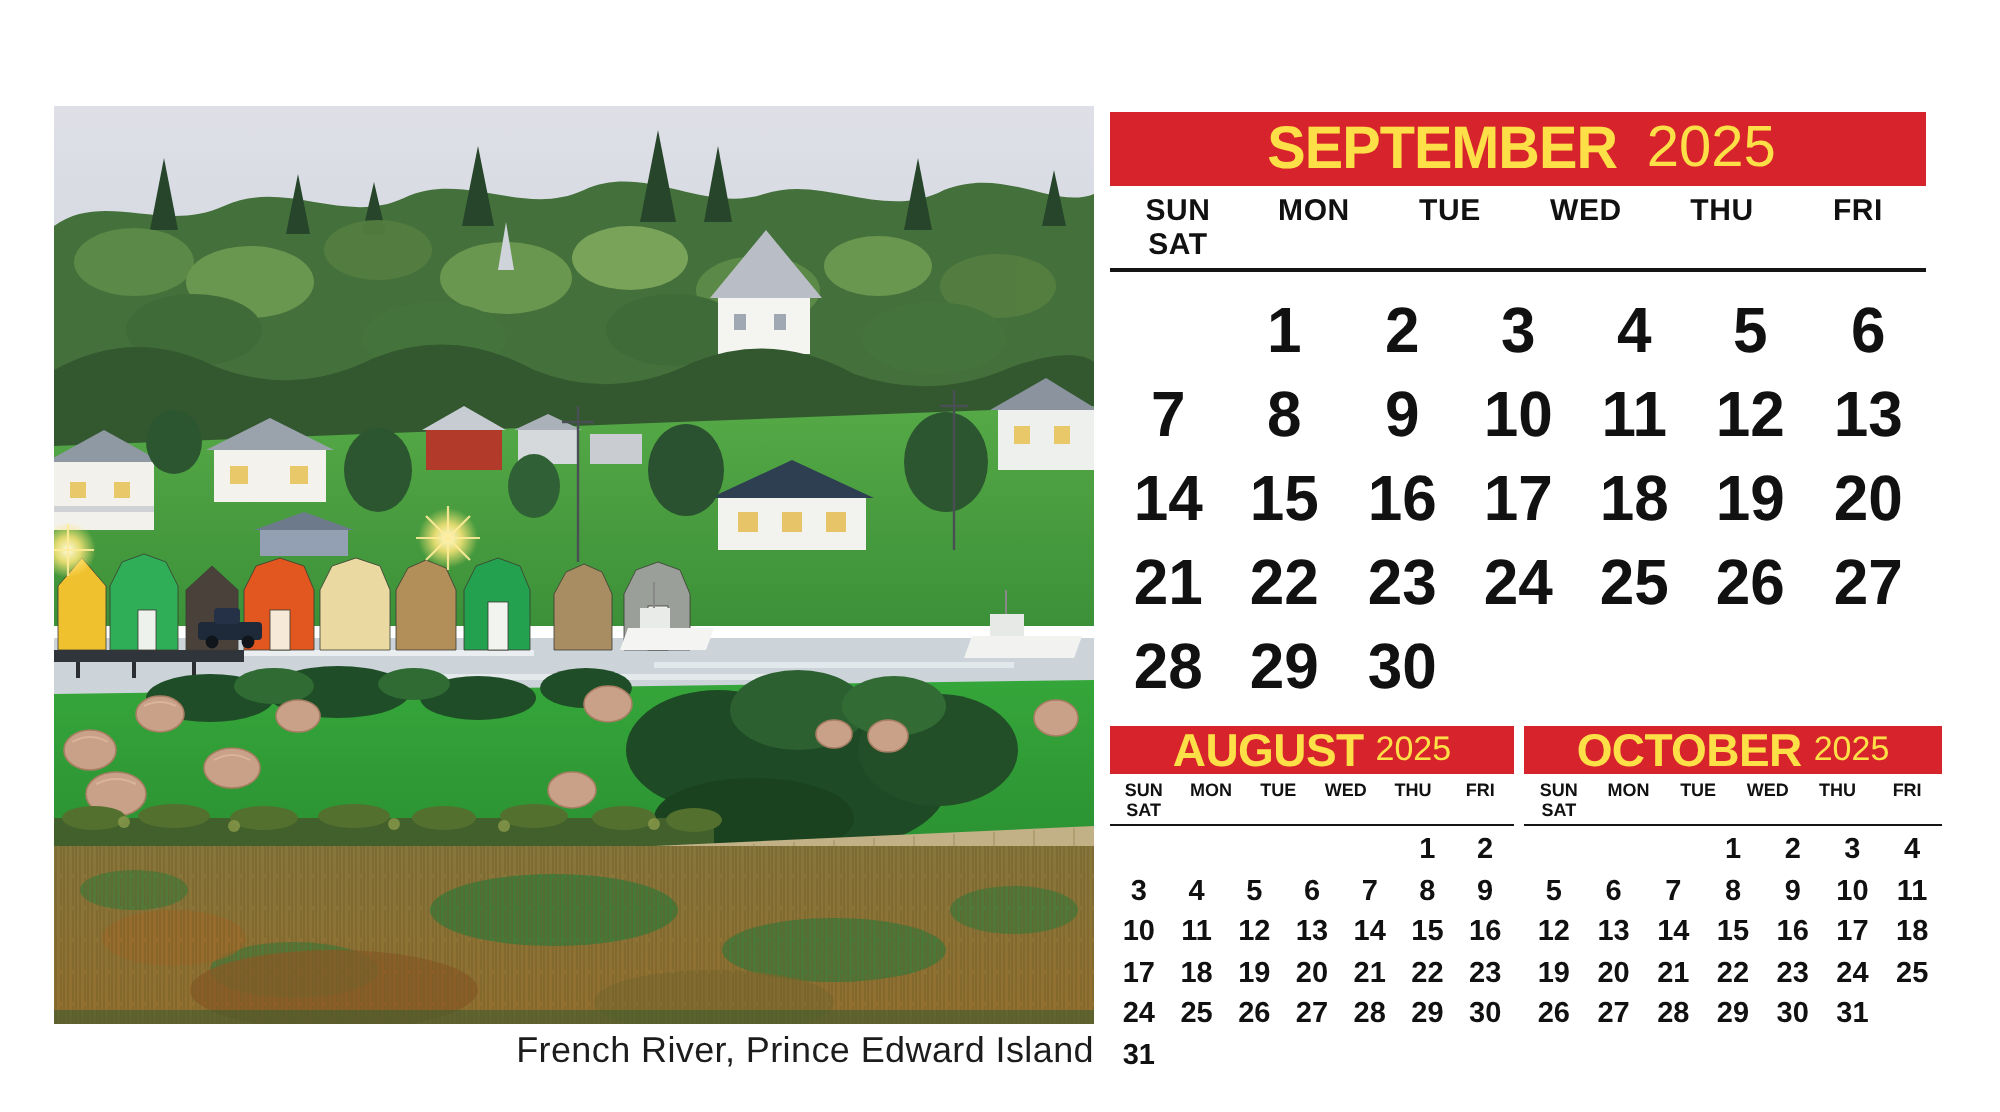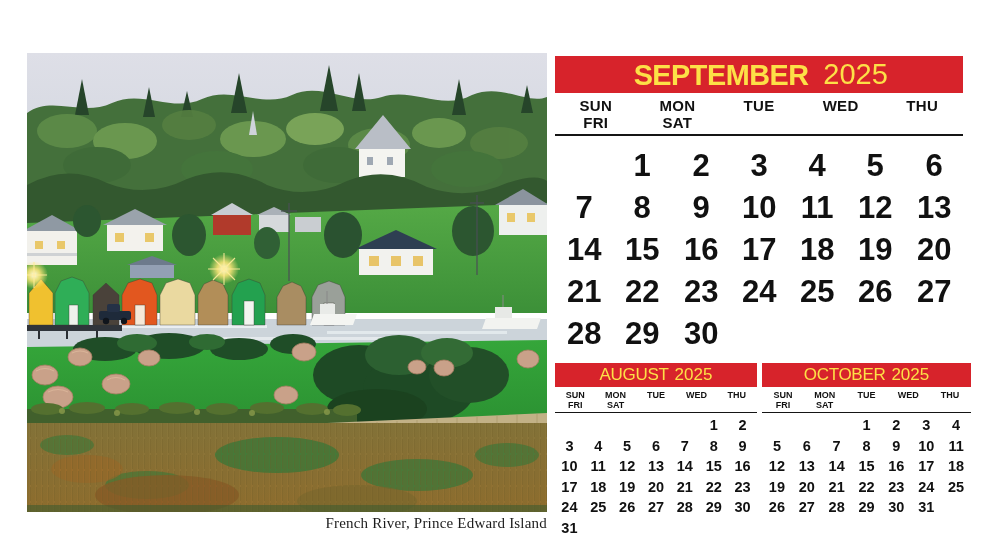--- a/index.html
+++ b/index.html
@@ -1,43 +1,43 @@
 <!DOCTYPE html>
 <html style="--accent: #d7232b;"><head>
 <meta charset="utf-8">
 <style>
   html,body{margin:0;padding:0;background:#fff;}
   .page{position:relative;width:1000px;height:556px;background:#ffffff;overflow:hidden;
         font-family:"Liberation Sans", sans-serif;color:#111;}
   .photo{position:absolute;left:27px;top:53px;width:520px;height:459px;overflow:hidden;}
   .photo svg{display:block;}
   .caption{position:absolute;left:27px;top:515px;width:520px;text-align:right;
-           font-size:15px;letter-spacing:.2px;color:#1c1c1c;font-family:Liberation Serif, serif;}
+           font-size:18px;letter-spacing:.2px;color:#1c1c1c;}
 
   
   .main-cal{position:absolute;left:555px;top:56px;width:408px;}
   .banner{background:var(--accent,#d7232b);color:#fde047;display:flex;align-items:center;
           justify-content:center;gap:11px;}
   .main-cal .banner{height:37px;}
   .main-cal .banner .month{font-weight:bold;font-size:30px;letter-spacing:-.5px;transform:scaleX(.96);}
   .main-cal .banner .year{font-weight:normal;font-size:29px;letter-spacing:0;}
-  .dow{display:grid;grid-template-columns:repeat(5,1fr);border-bottom:2px solid #151515;}
+  .dow{display:grid;grid-template-columns:repeat(6,1fr);border-bottom:2px solid #151515;}
   .main-cal .dow{padding:4px 0 3px;}
   .main-cal .dow span{text-align:center;font-weight:bold;font-size:15px;letter-spacing:.3px;}
   .grid{display:grid;grid-template-columns:repeat(7,1fr);}
   .main-cal .grid{margin-top:8px;}
   .main-cal .cell{height:42px;line-height:42px;text-align:center;font-weight:bold;
                   font-size:32px;transform:scaleX(.97);}
 
   
   .mini{position:absolute;top:363px;}
   #mini-0{left:555px;width:202px;}
   #mini-1{left:762px;width:209px;}
   .mini .banner{height:24px;gap:6px;}
-  .mini .banner .month{font-weight:normal;font-size:17px;letter-spacing:-.3px;}
+  .mini .banner .month{font-weight:bold;font-size:23px;letter-spacing:-.3px;}
   .mini .banner .year{font-weight:normal;font-size:17px;}
   .mini .dow{border-bottom:1.5px solid #151515;padding:3px 0 2px;}
   .mini .dow span{text-align:center;font-weight:bold;font-size:9px;letter-spacing:0;}
   .mini .grid{margin-top:2px;}
   .mini .cell{height:20.5px;line-height:20.5px;text-align:center;font-weight:bold;font-size:14.5px;}
 </style>
 </head>
 <body>
 
 <div class="page">

